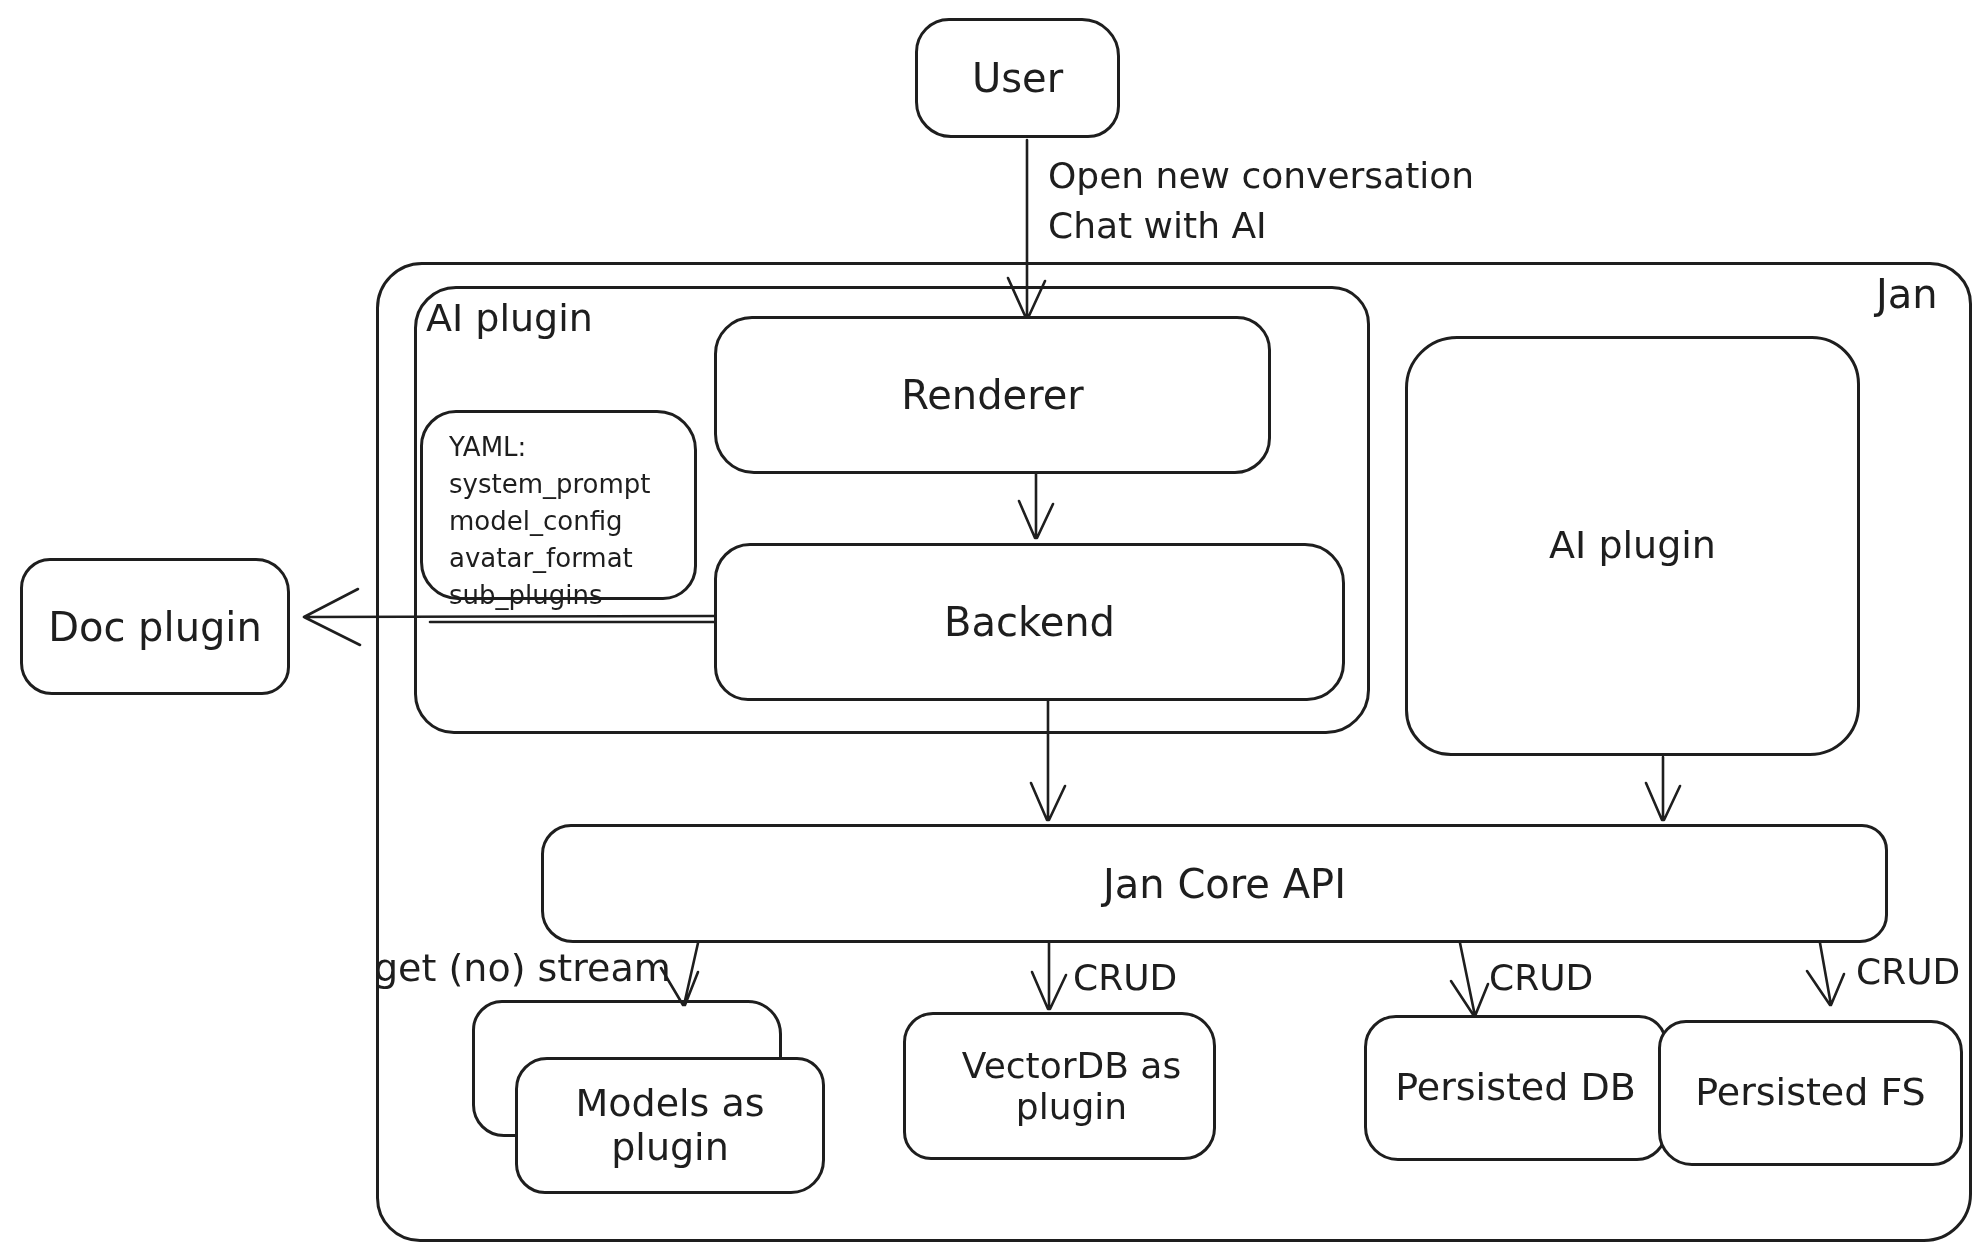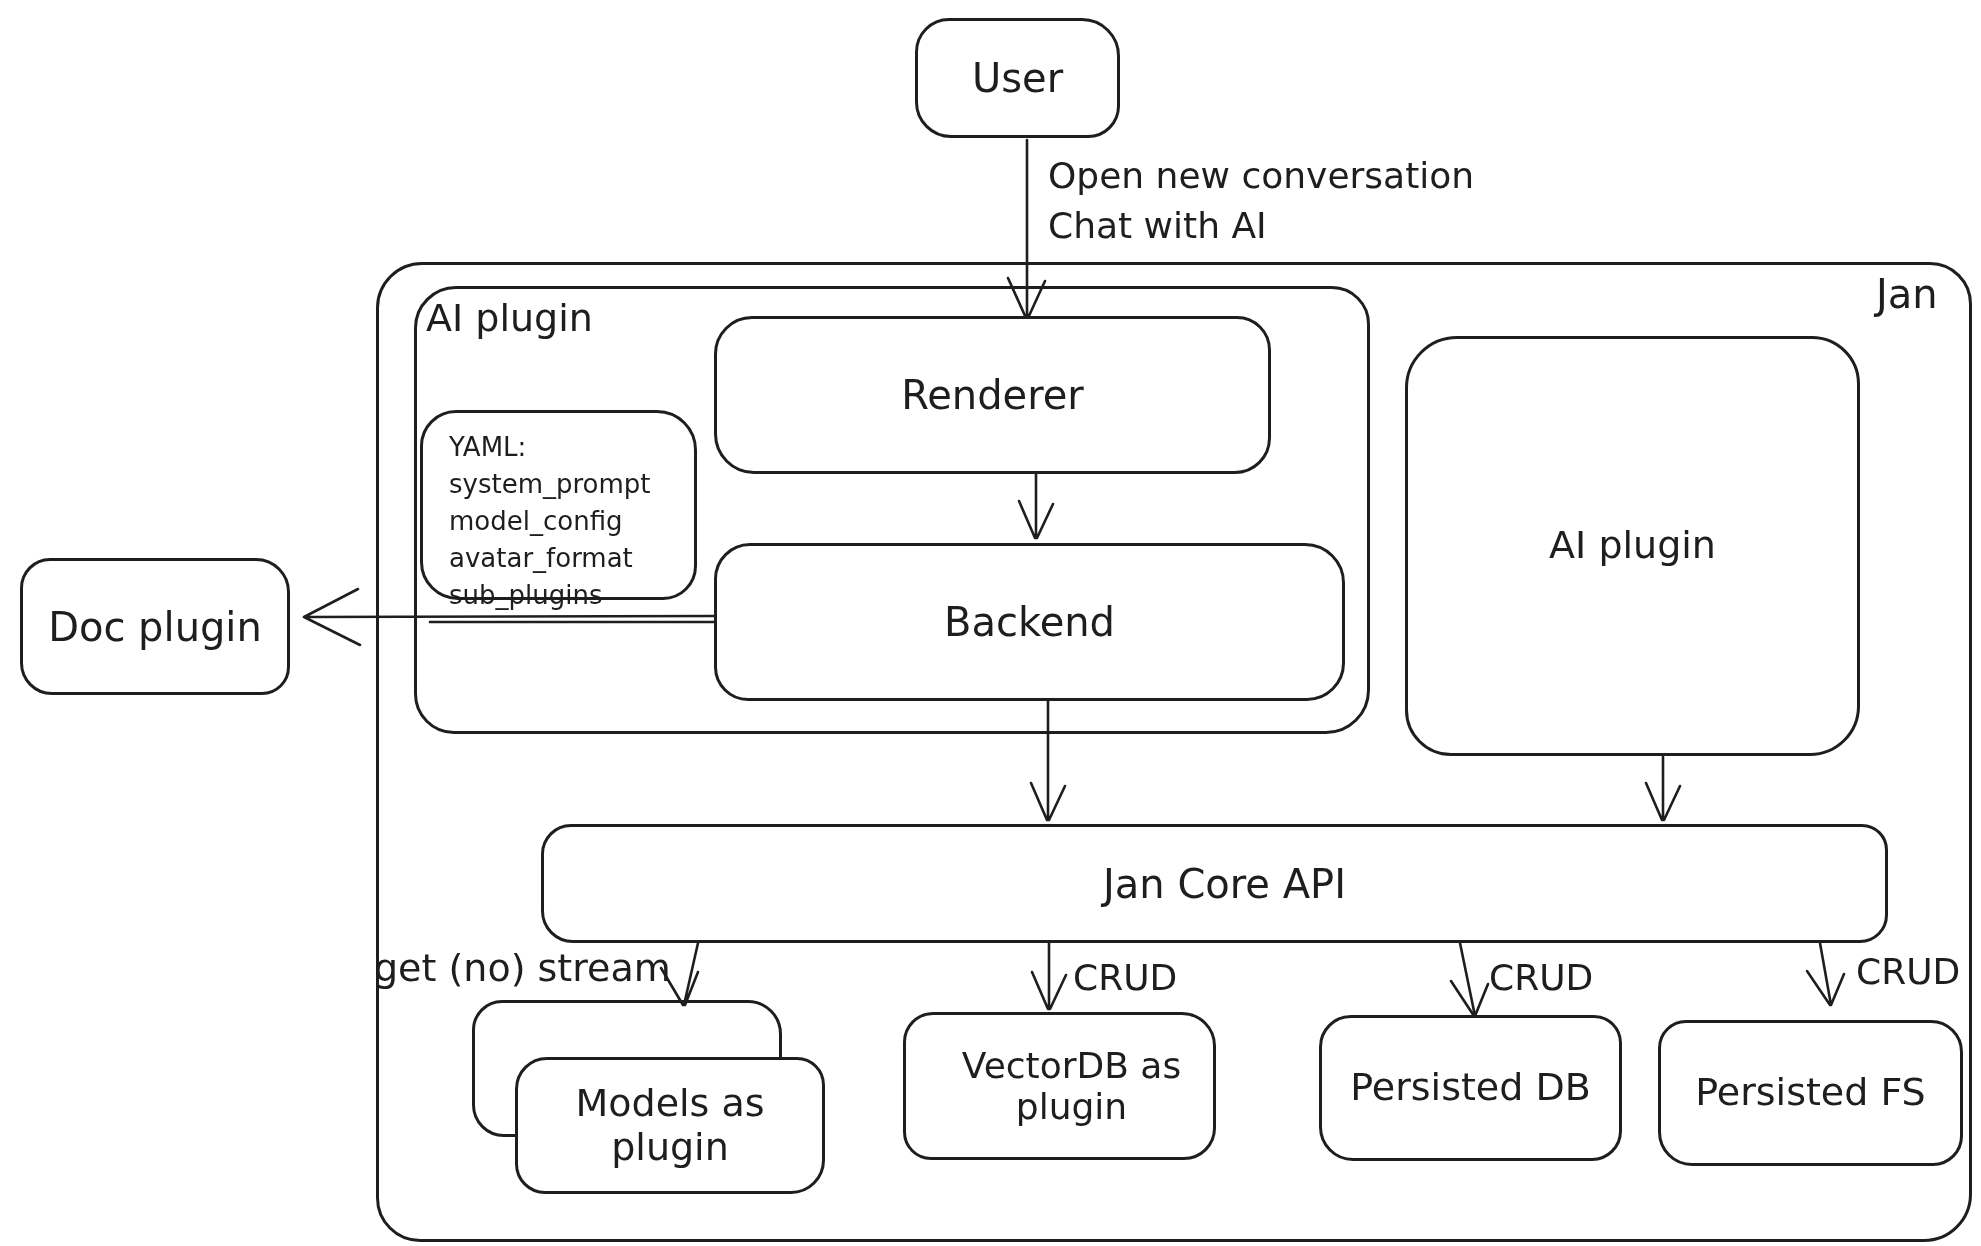--- a/index.html
+++ b/index.html
@@ -124,21 +124,21 @@
 
   <div class="node container-box" id="models-back-node" style="border-color: rgb(30, 30, 30);"></div>
   <div class="node" id="models-node" style="border-color: rgb(30, 30, 30);">
     <span class="wrap">Models as plugin</span>
   </div>
 
   <div class="node" id="vectordb-node" style="border-color: rgb(30, 30, 30); padding-left: 24px;">
     <span class="wrap">VectorDB as plugin</span>
   </div>
 
-  <div class="node" id="persisted-db-node" style="border-color: rgb(30, 30, 30);">
+  <div class="node" id="persisted-db-node" style="border-color: rgb(30, 30, 30); margin-left: 45px;">
     <span>Persisted DB</span>
   </div>
 
   <div class="node" id="persisted-fs-node" style="border-color: rgb(30, 30, 30);">
     <span>Persisted FS</span>
   </div>
 
 </div>
 
 </body></html>

